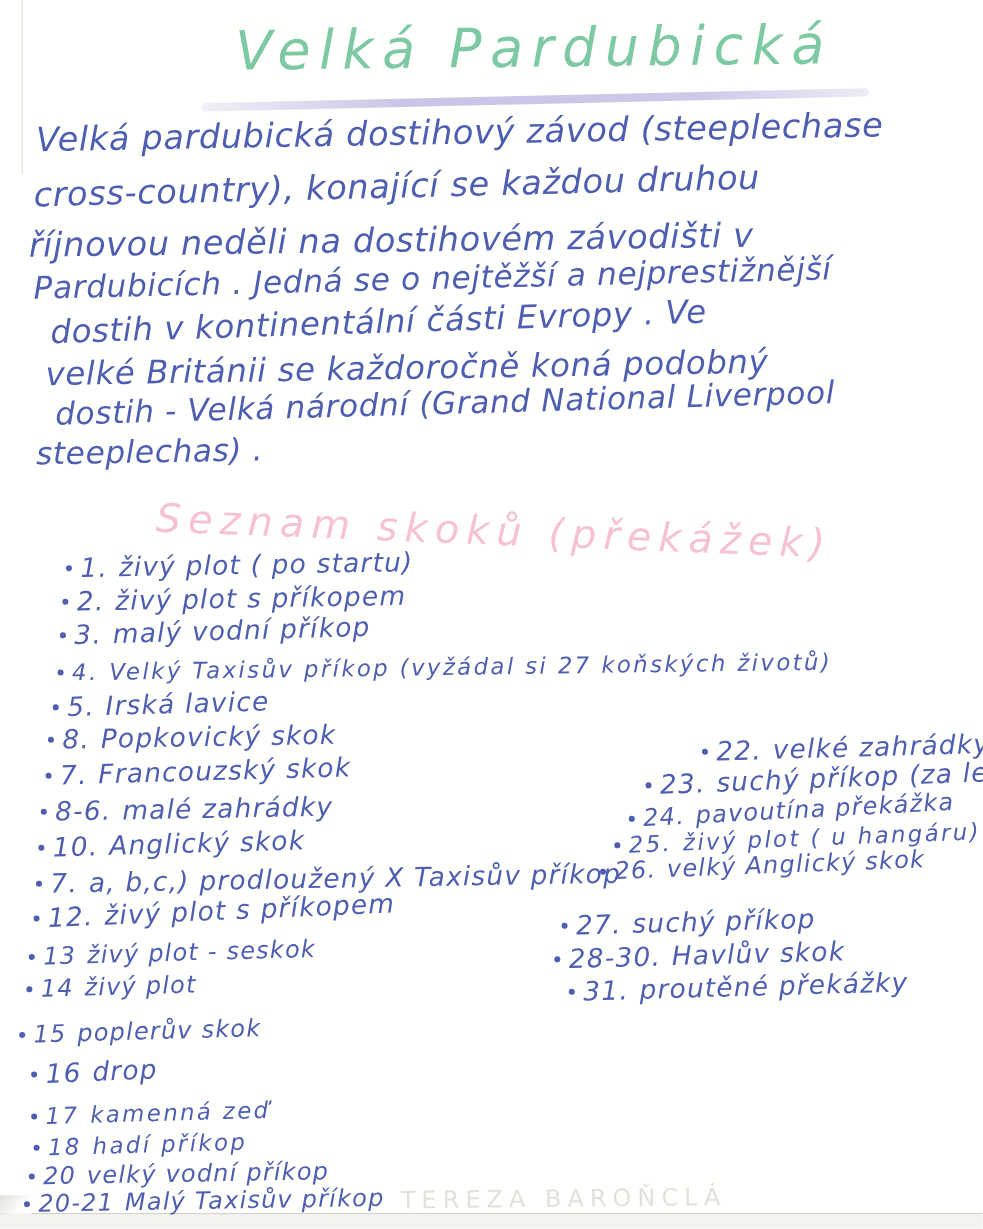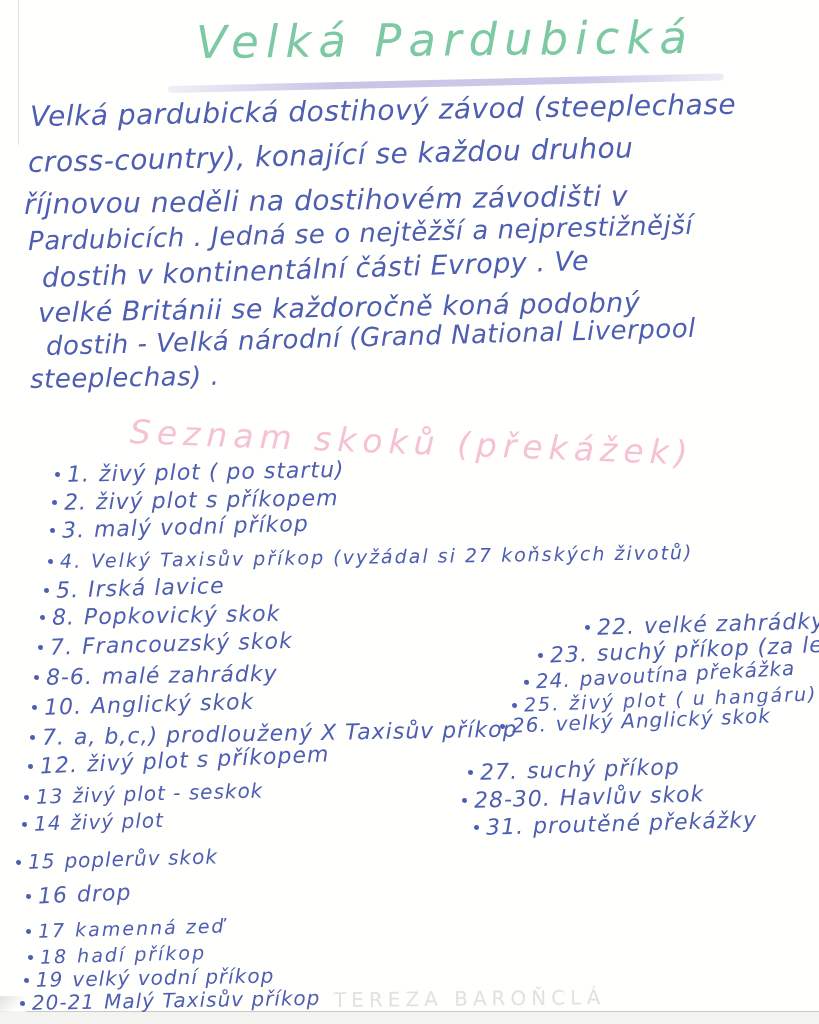--- a/index.html
+++ b/index.html
@@ -93,21 +93,21 @@
   <div class="jump" style="left:34px;top:665px;transform:rotate(-1deg);"><span class="dot"></span><span class="num">8-6.</span><span>malé zahrádky</span></div>
   <div class="jump" style="left:32px;top:695px;transform:rotate(-1.6deg);"><span class="dot"></span><span class="num">10.</span><span>Anglický skok</span></div>
   <div class="jump" style="left:30px;top:725px;transform:rotate(-1deg);"><span class="dot"></span><span class="num">7.</span><span>a, b,c,) prodloužený X Taxisův příkop</span></div>
   <div class="jump" style="left:28px;top:754px;transform:rotate(-2.4deg);"><span class="dot"></span><span class="num">12.</span><span>živý plot s příkopem</span></div>
   <div class="jump md" style="left:24px;top:785px;transform:rotate(-1.6deg);"><span class="dot"></span><span class="num">13</span><span>živý plot - seskok</span></div>
   <div class="jump md" style="left:22px;top:812px;transform:rotate(-1.6deg);"><span class="dot"></span><span class="num">14</span><span>živý plot</span></div>
   <div class="jump md" style="left:16px;top:850px;transform:rotate(-1.6deg);"><span class="dot"></span><span class="num">15</span><span>poplerův skok</span></div>
   <div class="jump" style="left:26px;top:884px;transform:rotate(-2.4deg);"><span class="dot"></span><span class="num">16</span><span>drop</span></div>
   <div class="jump sm" style="left:26px;top:920px;transform:rotate(-1.6deg);"><span class="dot"></span><span class="num">17</span><span>kamenná zeď</span></div>
   <div class="jump sm" style="left:28px;top:946px;transform:rotate(-1.6deg);"><span class="dot"></span><span class="num">18</span><span>hadí příkop</span></div>
-  <div class="jump md" style="left:24px;top:968px;transform:rotate(-1deg);"><span class="dot"></span><span class="num">19</span><span>velký vodní příkop</span></div>
+  <div class="jump md" style="left:24px;top:968px;transform:rotate(-1deg);"><span class="dot"></span><span class="num">20</span><span>velký vodní příkop</span></div>
   <div class="jump md" style="left:20px;top:991px;transform:rotate(-1deg);"><span class="dot"></span><span class="num">20-21</span><span>Malý Taxisův příkop</span></div>
 </div>
 
 <div>
   <div class="jump" style="left:585px;top:615px;transform:rotate(-1.6deg);"><span class="dot"></span><span class="num">22.</span><span>velké zahrádky</span></div>
   <div class="jump" style="left:538px;top:643px;transform:rotate(-2.2deg);"><span class="dot"></span><span class="num">23.</span><span>suchý příkop (za les</span></div>
   <div class="jump md" style="left:524px;top:670px;transform:rotate(-3deg);"><span class="dot"></span><span class="num">24.</span><span>pavoutína překážka</span></div>
   <div class="jump sm" style="left:512px;top:694px;transform:rotate(-2.2deg);"><span class="dot"></span><span class="num">25.</span><span>živý plot ( u hangáru)</span></div>
   <div class="jump md" style="left:500px;top:714px;transform:rotate(-2.2deg);"><span class="dot"></span><span class="num">26.</span><span>velký Anglický skok</span></div>
   <div class="jump" style="left:468px;top:760px;transform:rotate(-1.6deg);"><span class="dot"></span><span class="num">27.</span><span>suchý příkop</span></div>

